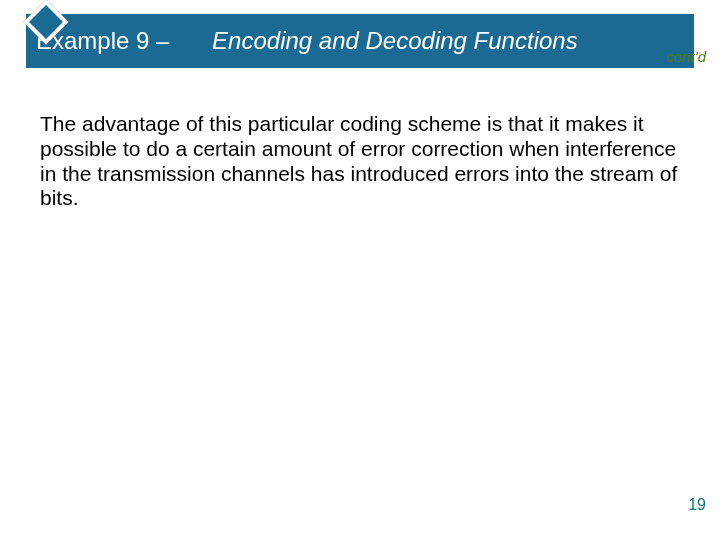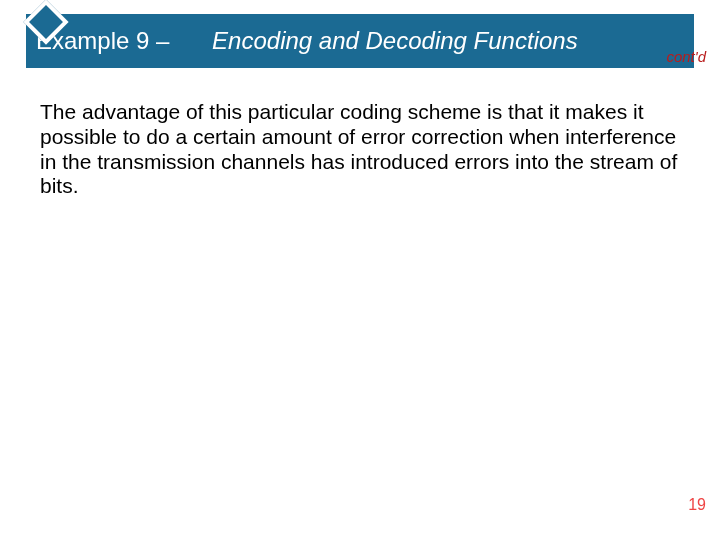--- a/index.html
+++ b/index.html
@@ -47,42 +47,42 @@
     height: 32px;
     transform: rotate(45deg);
     background: #1b6a93;
     border: 4px solid #ffffff;
     box-sizing: border-box;
   }
   .contd {
     position: absolute;
     right: 14px;
     top: 48px;
-    color: #b91c1c;
+    color: #4d7c0f;
     font-size: 15px;
     font-style: italic;
   }
   .body {
     position: absolute;
     left: 40px;
     top: 100px;
     width: 640px;
     color: #000000;
     font-size: 21px;
     line-height: 1.18;
   }
   .body p {
-    margin: 0 0 42px 0;
+    margin: 12px 0 42px 0;
   }
   .pagenum {
     position: absolute;
     right: 14px;
     bottom: 26px;
     font-size: 16px;
-    color: #ef4444;
+    color: #0f766e;
   }
 </style>
 </head>
 <body>
 
 <div class="slide">
 
   <div class="title-bar">
     <div class="diamond"></div>
     <span class="title-main">

